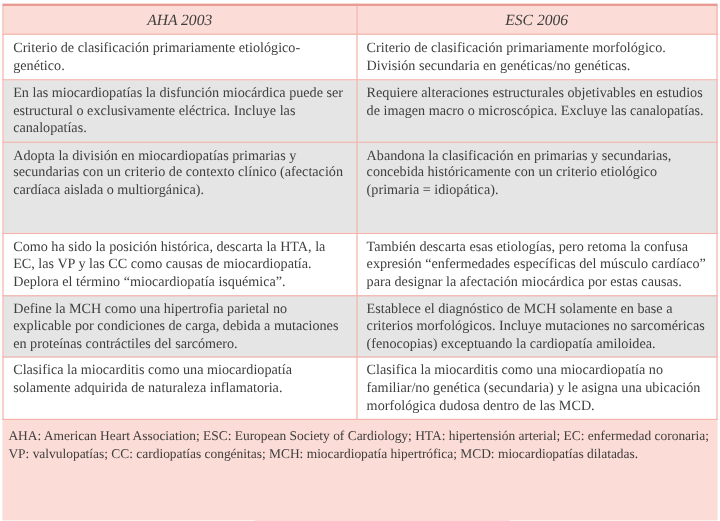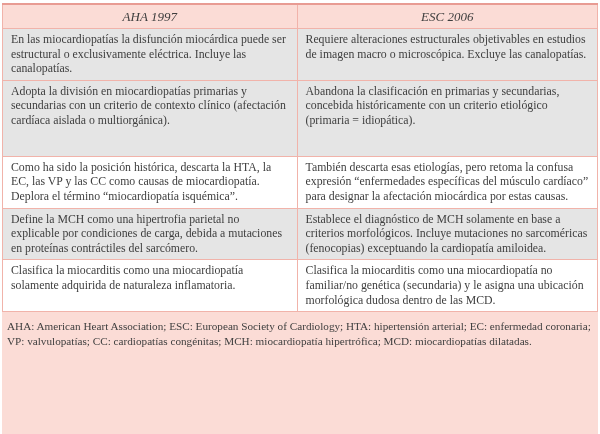--- a/index.html
+++ b/index.html
@@ -63,25 +63,29 @@
 <body>
 
 <div class="figure">
   <table class="cmp">
     <colgroup>
       <col style="width:49.5%">
       <col style="width:50.5%">
     </colgroup>
     <thead>
       <tr>
-        <th>AHA 1997</th>
+        <th>AHA 2003</th>
         <th>ESC 2006</th>
       </tr>
     </thead>
     <tbody>
+      <tr class="r-white h38">
+        <td>Criterio de clasificación primariamente etiológico-genético.</td>
+        <td>Criterio de clasificación primariamente morfológico. División secundaria en genéticas/no genéticas.</td>
+      </tr>
       <tr class="r-pink h51">
         <td>En las miocardiopatías la disfunción miocárdica puede ser estructural o exclusivamente eléctrica. Incluye las canalopatías.</td>
         <td>Requiere alteraciones estructurales objetivables en estudios de imagen macro o microscópica. Excluye las canalopatías.</td>
       </tr>
       <tr class="r-pink h63">
         <td>Adopta la división en miocardiopatías primarias y secundarias con un criterio de contexto clínico (afectación cardíaca aislada o multiorgánica).</td>
         <td>Abandona la clasificación en primarias y secundarias, concebida históricamente con un criterio etiológico (primaria = idiopática).</td>
       </tr>
       <tr class="r-white h64">
         <td>Como ha sido la posición histórica, descarta la HTA, la EC, las VP y las CC como causas de miocardiopatía. Deplora el término “miocardiopatía isquémica”.</td>

